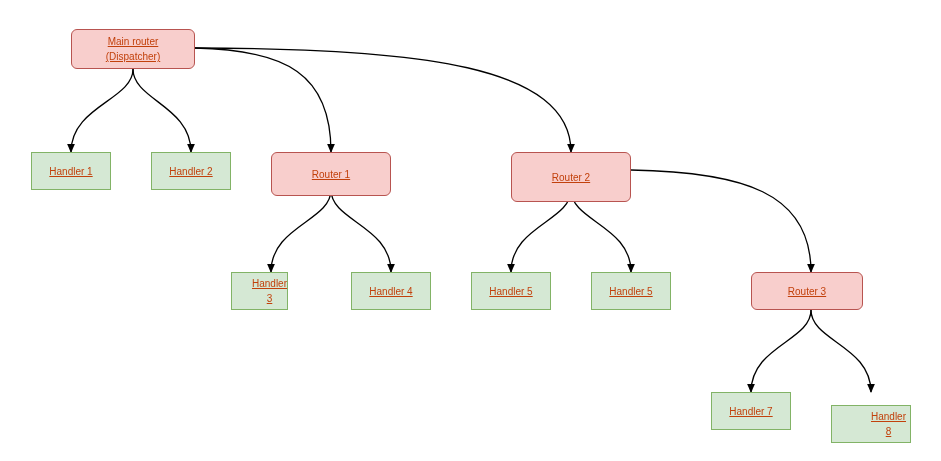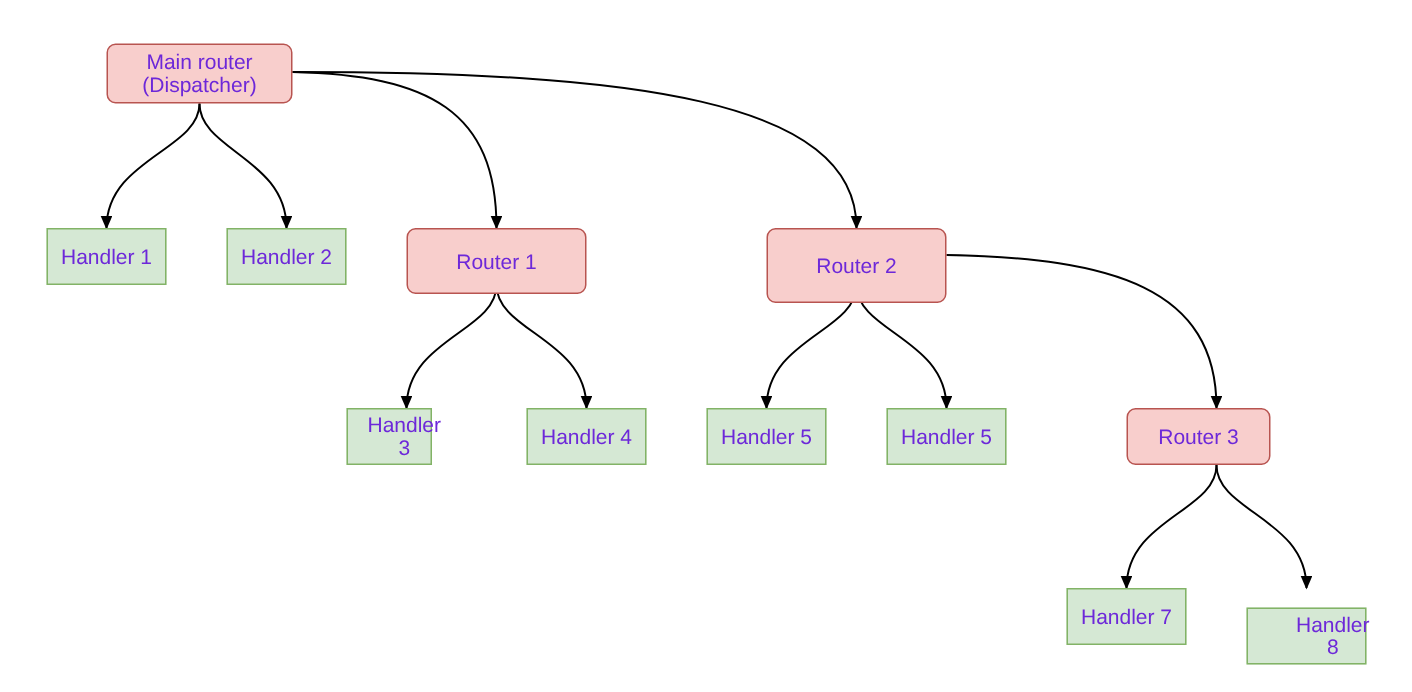--- a/index.html
+++ b/index.html
@@ -25,26 +25,27 @@
     height: 461px;
     pointer-events: none;
   }
   .node {
     position: absolute;
     box-sizing: border-box;
     display: flex;
     align-items: center;
     justify-content: center;
     text-align: center;
-    font-size: 14px;
+    font-size: 10px;
     line-height: 15px;
-    color: #6d28d9;
+    color: #c2410c;
     border-width: 1px;
     border-style: solid;
     z-index: 2;
+    text-decoration: underline;
   }
   .node.router {
     background: #f8cecc;
     border-color: #b85450;
     border-radius: 6px;
   }
   .node.handler {
     background: #d5e8d4;
     border-color: #82b366;
     border-radius: 0;
@@ -100,21 +101,21 @@
       </div>
       <div class="node handler" style="left: 351px; top: 272px; width: 80px; height: 38px; background: rgb(213, 232, 212); border-color: rgb(130, 179, 102);">
         <span class="label">Handler 4</span>
       </div>
       <div class="node handler" style="left: 471px; top: 272px; width: 80px; height: 38px; background: rgb(213, 232, 212); border-color: rgb(130, 179, 102);">
         <span class="label">Handler 5</span>
       </div>
       <div class="node handler" style="left: 591px; top: 272px; width: 80px; height: 38px; background: rgb(213, 232, 212); border-color: rgb(130, 179, 102);">
         <span class="label">Handler 5</span>
       </div>
-      <div class="node router" style="left: 751px; top: 272px; width: 96px; height: 38px; background: rgb(248, 206, 204); border-color: rgb(184, 84, 80);">
+      <div class="node router" style="left: 751px; top: 272px; width: 112px; height: 38px; background: rgb(248, 206, 204); border-color: rgb(184, 84, 80);">
         <span class="label">Router 3</span>
       </div>
       <div class="node handler" style="left: 711px; top: 392px; width: 80px; height: 38px; background: rgb(213, 232, 212); border-color: rgb(130, 179, 102);">
         <span class="label">Handler 7</span>
       </div>
       <div class="node handler" style="left: 831px; top: 405px; width: 80px; height: 38px; background: rgb(213, 232, 212); border-color: rgb(130, 179, 102); padding-left: 35px;">
         <span class="label">Handler 8</span>
       </div>
     </div>
 </div>

